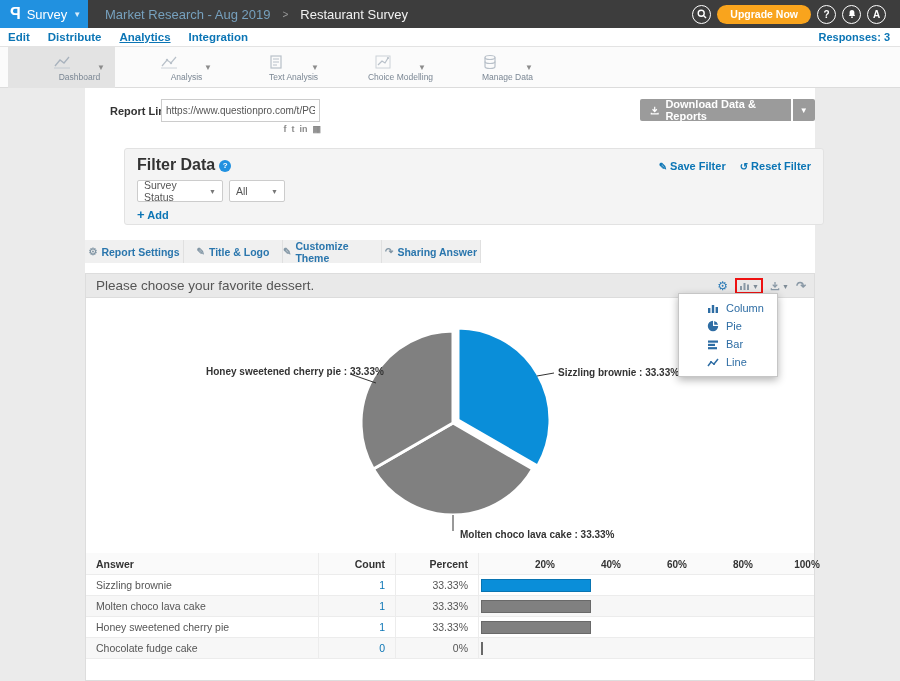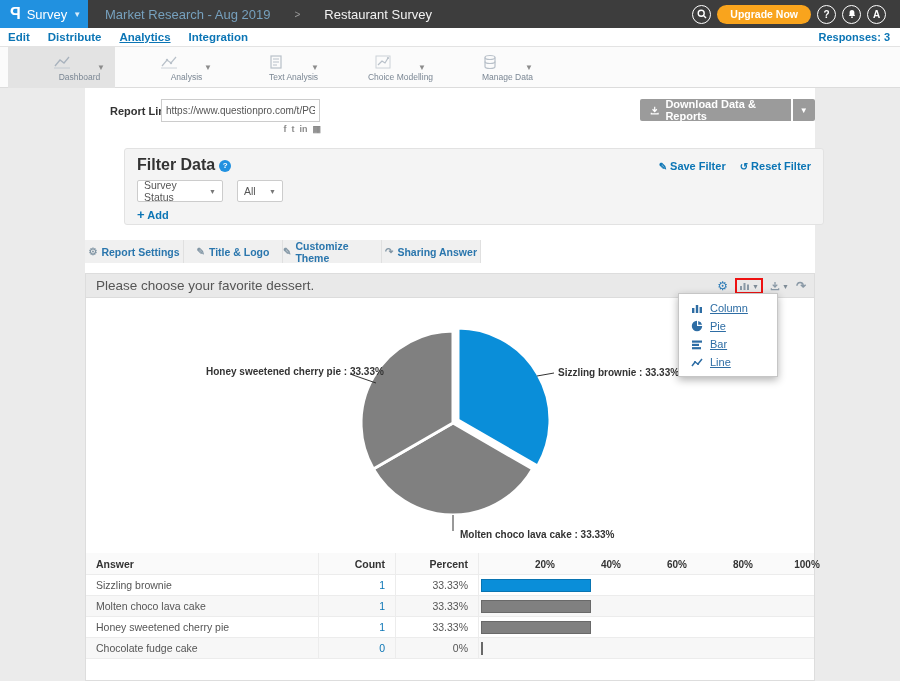--- a/index.html
+++ b/index.html
@@ -7,21 +7,21 @@
     font-family:"Liberation Sans", sans-serif; }
   #stage { position:relative; width:900px; height:681px; }
 
   
   #topbar { position:absolute; left:0; top:0; width:900px; height:28px; background:#3d3d3d; }
   .logo-box { position:absolute; left:0; top:0; width:88px; height:28px; background:#2191e0;
     display:flex; align-items:center; gap:6px; padding-left:10px; cursor:pointer; }
   .logo-glyph { color:#fff; font-weight:bold; font-size:16px; transform:scaleX(-1); display:inline-block; }
   .logo-text { color:#fff; font-size:13px; }
   .logo-caret { color:#d7ecfa; font-size:8px; }
-  .crumbs { position:absolute; left:105px; top:0; height:28px; display:flex; align-items:center; gap:24px; font-size:13px; }
+  .crumbs { position:absolute; left:105px; top:0; height:28px; display:flex; align-items:center; gap:12px; font-size:13px; }
   .crumb-parent { color:#76a0bd; cursor:pointer; }
   .crumb-sep { color:#9a9a9a; font-size:10px; }
   .crumb-current { color:#f2f2f2; }
   .topbar-right { position:absolute; right:14px; top:0; height:28px; display:flex; align-items:center; gap:6px; }
   .circle-btn { width:19px; height:19px; border:1.5px solid #fff; border-radius:50%;
     color:#fff; font-size:10px; font-weight:bold; display:flex; align-items:center; justify-content:center; cursor:pointer; }
   .upgrade-btn { background:#f9a41d; color:#fff; font-size:10.5px; font-weight:bold;
     border:none; border-radius:10px; height:19px; padding:0 13px; cursor:pointer; }
 
   
@@ -66,21 +66,21 @@
     font-size:8px; font-weight:bold; border-radius:50%; text-align:center; line-height:12px;
     vertical-align:middle; margin-left:4px; cursor:pointer; }
   .filter-links { position:absolute; right:12px; top:11px; display:flex; gap:14px; }
   .flink { font-size:11px; font-weight:bold; color:#0b75b5; cursor:pointer; }
   .flink .ic { font-size:10px; margin-right:3px; }
   .fselect { position:absolute; top:31px; height:22px; background:#fff; border:1px solid #ccc;
     border-radius:2px; font-size:10.5px; color:#555; display:flex; align-items:center;
     justify-content:space-between; padding:0 6px; cursor:pointer; }
   .fselect .sel-caret { font-size:7px; color:#777; }
   .fs-field { left:12px; width:86px; }
-  .fs-value { left:112px; width:46px; }
+  .fs-value { left:104px; width:56px; }
   .add-link { position:absolute; left:12px; top:58px; font-size:11px; font-weight:bold; color:#0b75b5; cursor:pointer; }
   .add-link .plus { font-size:13px; font-weight:bold; }
 
   
   .tabs-row { position:absolute; left:0; top:152px; display:flex; }
   .tab { width:99px; height:23px; background:#f0f0f0; border-right:1px solid #e0e0e0;
     display:flex; align-items:center; justify-content:center; gap:4px;
     font-size:10.5px; font-weight:bold; color:#2a76ad; cursor:pointer; }
   .tab .tic { font-size:10px; color:#8296a5; }
 
@@ -96,22 +96,22 @@
   .charttype-btn { border:2px solid #ee1111; padding:1px 2px; display:flex; align-items:center; gap:2px; }
   .tiny-caret { font-size:7px; color:#7e8b96; }
   .share-glyph { font-size:12px; color:#8a99a6; font-weight:bold; }
 
   .chart-body { position:relative; height:255px; }
   .pie-label { position:absolute; font-size:10px; font-weight:bold; color:#333; white-space:nowrap; }
 
   
   .chart-menu { position:absolute; left:592px; top:19px; width:100px; background:#fff;
     border:1px solid #c6c6c6; box-shadow:0 3px 8px rgba(0,0,0,0.3); z-index:20; padding:5px 0; }
-  .menu-item { display:flex; align-items:center; gap:7px; padding:3px 12px; font-size:11px;
-    color:#2e6da4; cursor:pointer;text-decoration:underline; }
+  .menu-item { display:flex; align-items:center; gap:7px; padding:3px 28px; font-size:11px;
+    color:#2e6da4; cursor:pointer; }
   .menu-item svg { flex:0 0 auto; }
 
   
   .freq-table { position:absolute; left:0; top:279px; width:728px; font-size:10.5px; color:#555; }
   .trow { display:flex; height:21px; align-items:center; border-bottom:1px solid #ececec; }
   .trow.thead { height:22px; background:#fafafa; font-weight:bold; color:#333; }
   .c-answer { width:233px; padding-left:10px; border-right:1px solid #ececec; height:100%; display:flex; align-items:center; }
   .c-count  { width:77px; padding-right:10px; text-align:right; border-right:1px solid #ececec; height:100%;
     display:flex; align-items:center; justify-content:flex-end; }
   .c-pct    { width:83px; padding-right:10px; border-right:1px solid #ececec; height:100%;

